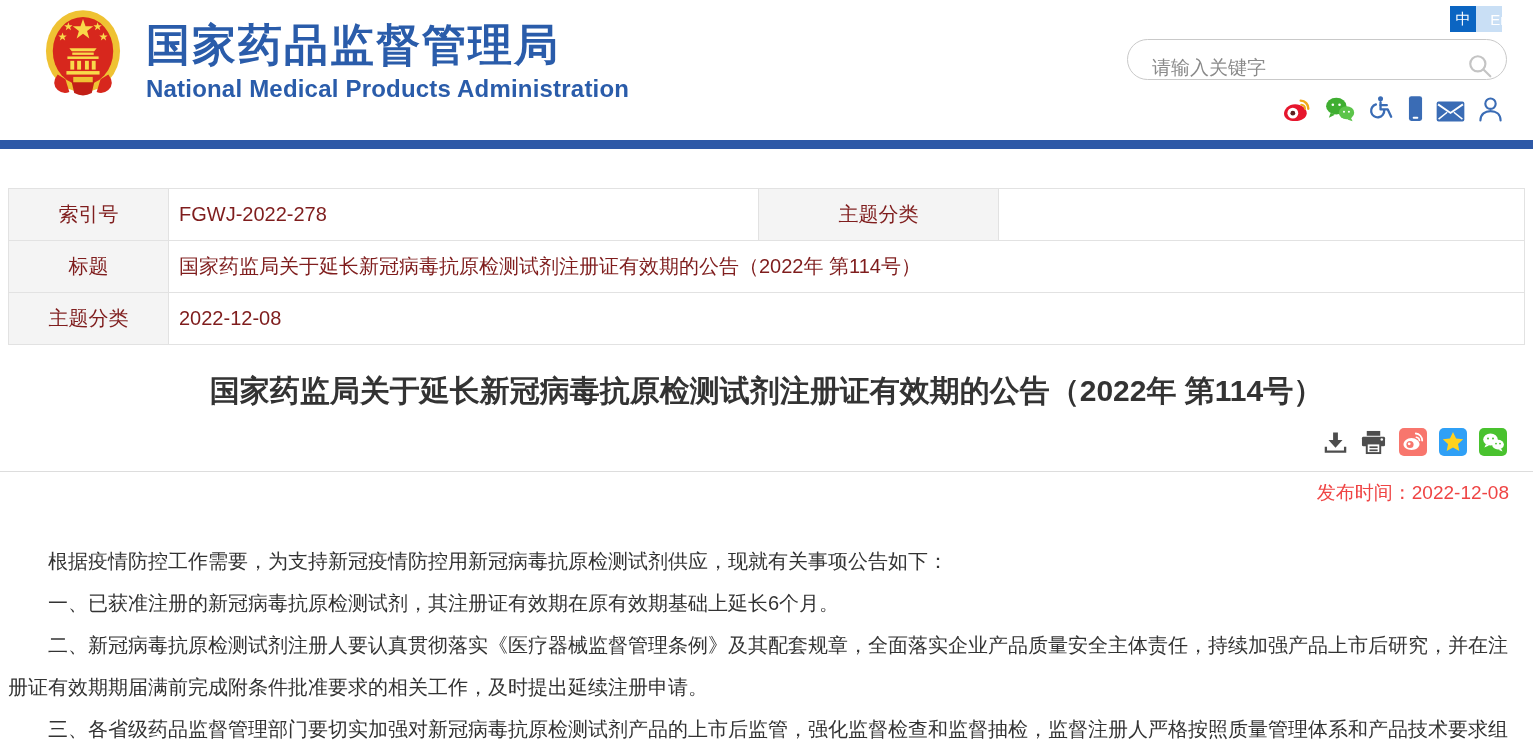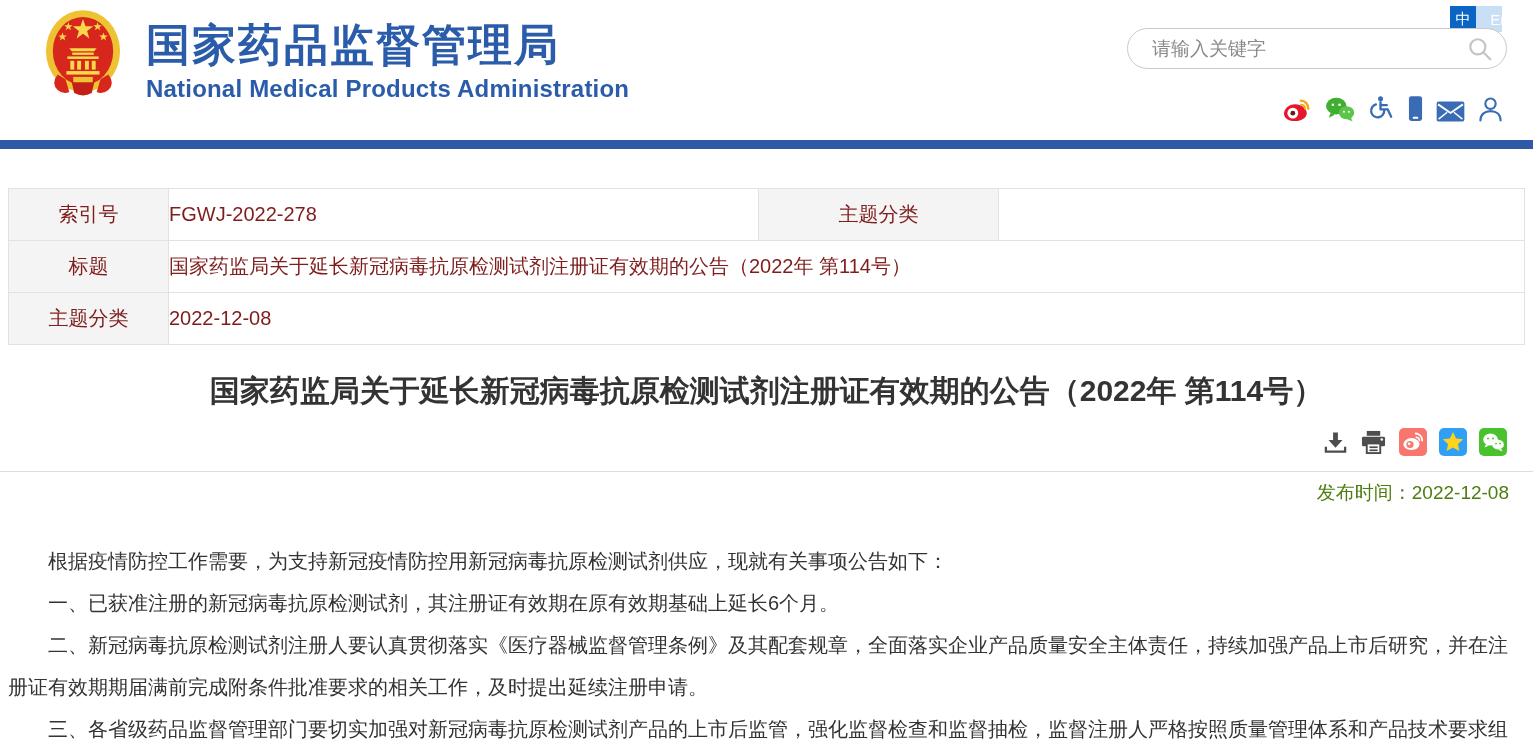--- a/index.html
+++ b/index.html
@@ -13,46 +13,46 @@
   .brand-text { margin-left:24px; }
   .site-title-zh { color:#2a5caa; font-size:44px; font-weight:bold; letter-spacing:2px; margin-top:12px; line-height:1.15; }
   .site-title-en { color:#2a5caa; font-size:24px; font-weight:bold; margin-top:4px; letter-spacing:0.2px; }
 
   .lang-switch { position:absolute; top:6px; right:31px; display:flex; }
   .lang { width:26px; height:26px; display:flex; align-items:center; justify-content:center;
           color:#fff; font-size:15px; cursor:pointer; }
   .lang-zh { background:#0b65c2; }
   .lang-en { background:#c9dff5;padding-left:21px; }
 
-  .search-box { position:absolute; top:28px; right:26px; width:380px; height:41px;
-    border:1px solid #c9c9c9; border-radius:21px; display:flex; align-items:center; background:#fff; }
+  .search-box { position:absolute; top:39px; right:26px; width:380px; height:41px;
+    border:1px solid #c9c9c9; border-radius:21px; display:flex; align-items:flex-end; background:#fff; }
   .search-box input { flex:1; border:none; outline:none; background:transparent;
     padding-left:24px; font-size:19px; color:#333; font-family:inherit; }
   .search-box input::placeholder { color:#8a8a8a; opacity:1; }
   .search-btn { width:26px; height:26px; margin-right:13px; cursor:pointer; flex:0 0 auto; }
 
   .quick-icons { position:absolute; top:94px; right:30px; display:flex; align-items:flex-end; gap:13px; }
   .quick-icons .qi { height:28px; display:flex; align-items:flex-end; cursor:pointer; }
 
   
   .blue-bar { height:9px; background:#2e59a7; }
 
   
   .info-table { width:1517px; margin:39px 8px 0; border-collapse:collapse; table-layout:fixed; }
   .info-table td { border:1px solid #e2e2e2; height:52px; font-size:20px; color:#7f1d1d; }
   .info-table td.lbl { background:#f4f4f4; text-align:center; }
-  .info-table td.val { background:#fff; }
+  .info-table td.val { background:#fff; padding-left:10px; }
   .col1 { width:160px; } .col2 { width:590px; } .col3 { width:240px; }
 
   
   .article-title { margin-top:26px; text-align:center; font-size:30px; font-weight:bold; color:#333; line-height:40px; }
   .tools { margin:16px 26px 0 0; display:flex; justify-content:flex-end; align-items:center; gap:12px; height:30px; }
   .tool { cursor:pointer; display:flex; align-items:center; }
   .rule { border:none; border-top:1px solid #ddd; margin-top:14px; width:100%; }
-  .publish { margin:8px 24px 0 0; text-align:right; color:#4d7c0f; font-size:19px; }
+  .publish { margin:8px 24px 0 0; text-align:right; color:#ef4444; font-size:19px; }
 
   .body-text { margin:34px 8px 0; font-size:20px; color:#333; line-height:42px; }
   .body-text p { text-indent:2em; margin:0; }
 </style>
 </head>
 <body>
 
 <div class="page">
 
   <header class="site-header">

